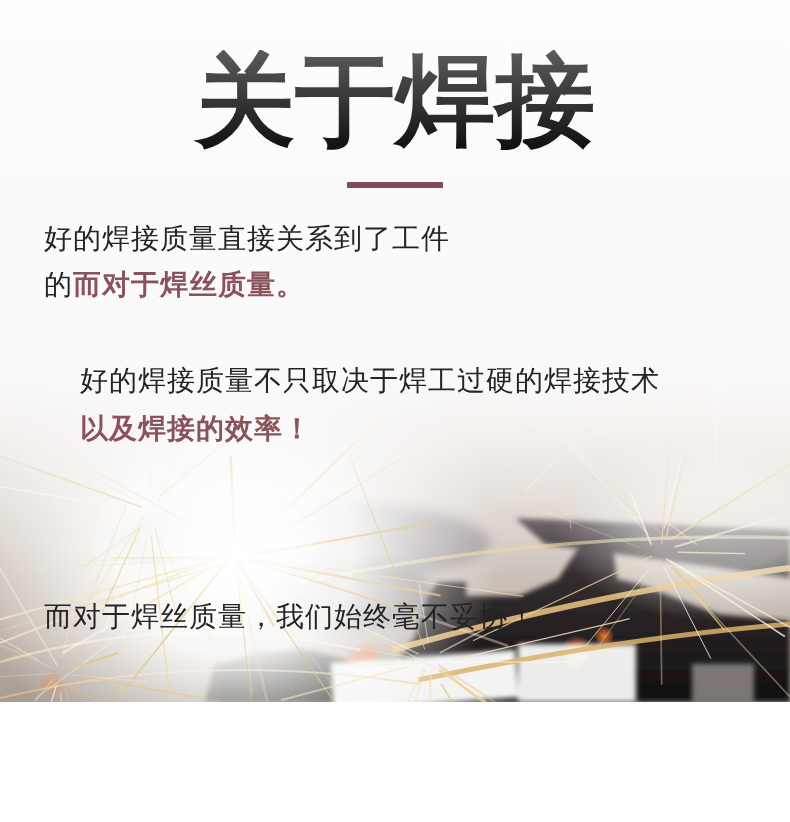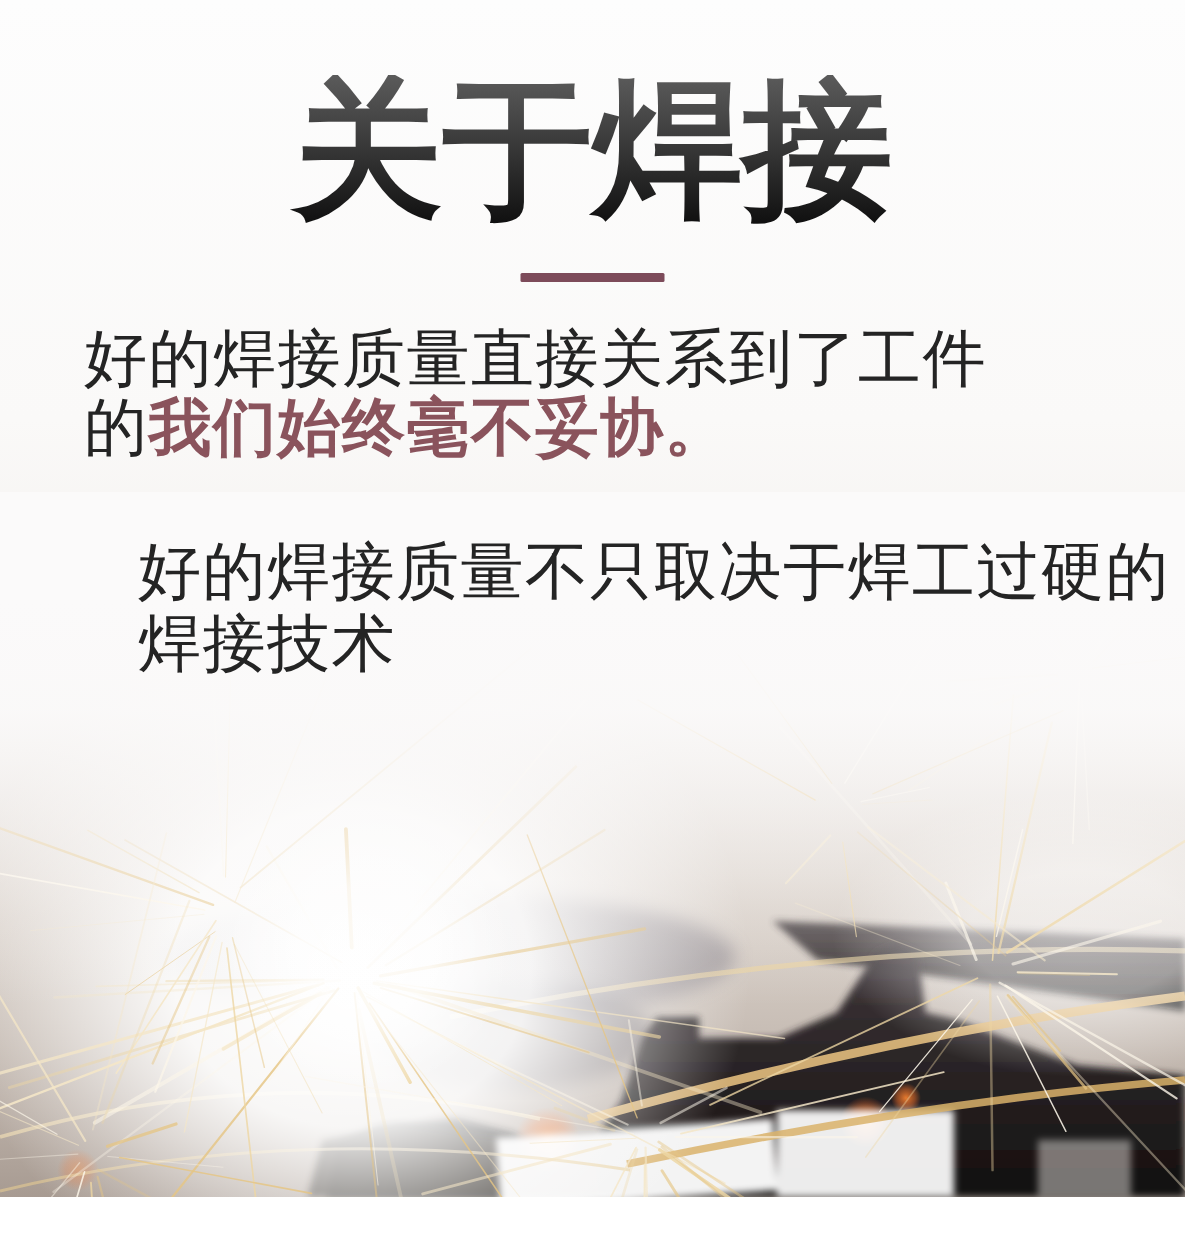--- a/index.html
+++ b/index.html
@@ -1,18 +1,18 @@
 <!DOCTYPE html>
 <html><head>
 <meta charset="utf-8">
 <style>
   html,body{margin:0;padding:0;}
   .page{
     position:relative;
-    width:790px;height:798px;
+    width:790px;height:702px;
     overflow:hidden;
     background:linear-gradient(180deg,#fdfdfd 0%,#faf9f8 35%,#f3f0ee 55%,#ece8e4 70%);
     font-family:"Liberation Sans","DejaVu Sans",sans-serif;
   }
   
   .photo{position:absolute;left:0;bottom:0;width:790px;height:470px;z-index:0;}
   .photo svg{display:block;}
   .photo-fade{
     position:absolute;inset:0;
     background:linear-gradient(180deg,
@@ -37,22 +37,22 @@
       background:linear-gradient(180deg,#5b5b5b 0%,#3a3a3a 45%,#0f0f0f 100%);
       -webkit-background-clip:text;background-clip:text;
       color:transparent;
     }
   }
   .divider{
     position:absolute;top:182px;left:347px;
     width:96px;height:6px;background:#7d4b5a;border-radius:1px;
   }
   .para{
-    position:absolute;left:56px;
-    font-size:42px;color:#242424;letter-spacing:1px;
+    position:absolute;left:44px;
+    font-size:28px;color:#242424;letter-spacing:1px;
     font-weight:400;
   }
   .p1{top:216px;line-height:46px;}
   .p2{top:357px;line-height:48px;margin-left:36px;}
   .p3{top:594px;line-height:46px;}
   .accent{color:#8a535c;font-weight:700;}
 </style>
 </head>
 <body>
 
@@ -247,23 +247,27 @@
   </div>
 
   <div class="content">
 
     <h1 class="title">关于焊接</h1>
     <div class="divider"></div>
 
     <div class="para p1">
       <div>好的焊接质量直接关系到了工件</div>
       <div>
-        <span>的</span><span class="accent">我们始终毫不妥协。</span>
+        <span>的</span><span class="accent">而对于焊丝质量。</span>
       </div>
     </div>
 
     <div class="para p2">
       <div>好的焊接质量不只取决于焊工过硬的焊接技术</div>
+      <div class="accent">以及焊接的效率！</div>
     </div>
 
+    <div class="para p3">
+      <div>而对于焊丝质量，我们始终毫不妥协！</div>
+    </div>
 
   </div>
 </div>
 
 </body></html>

